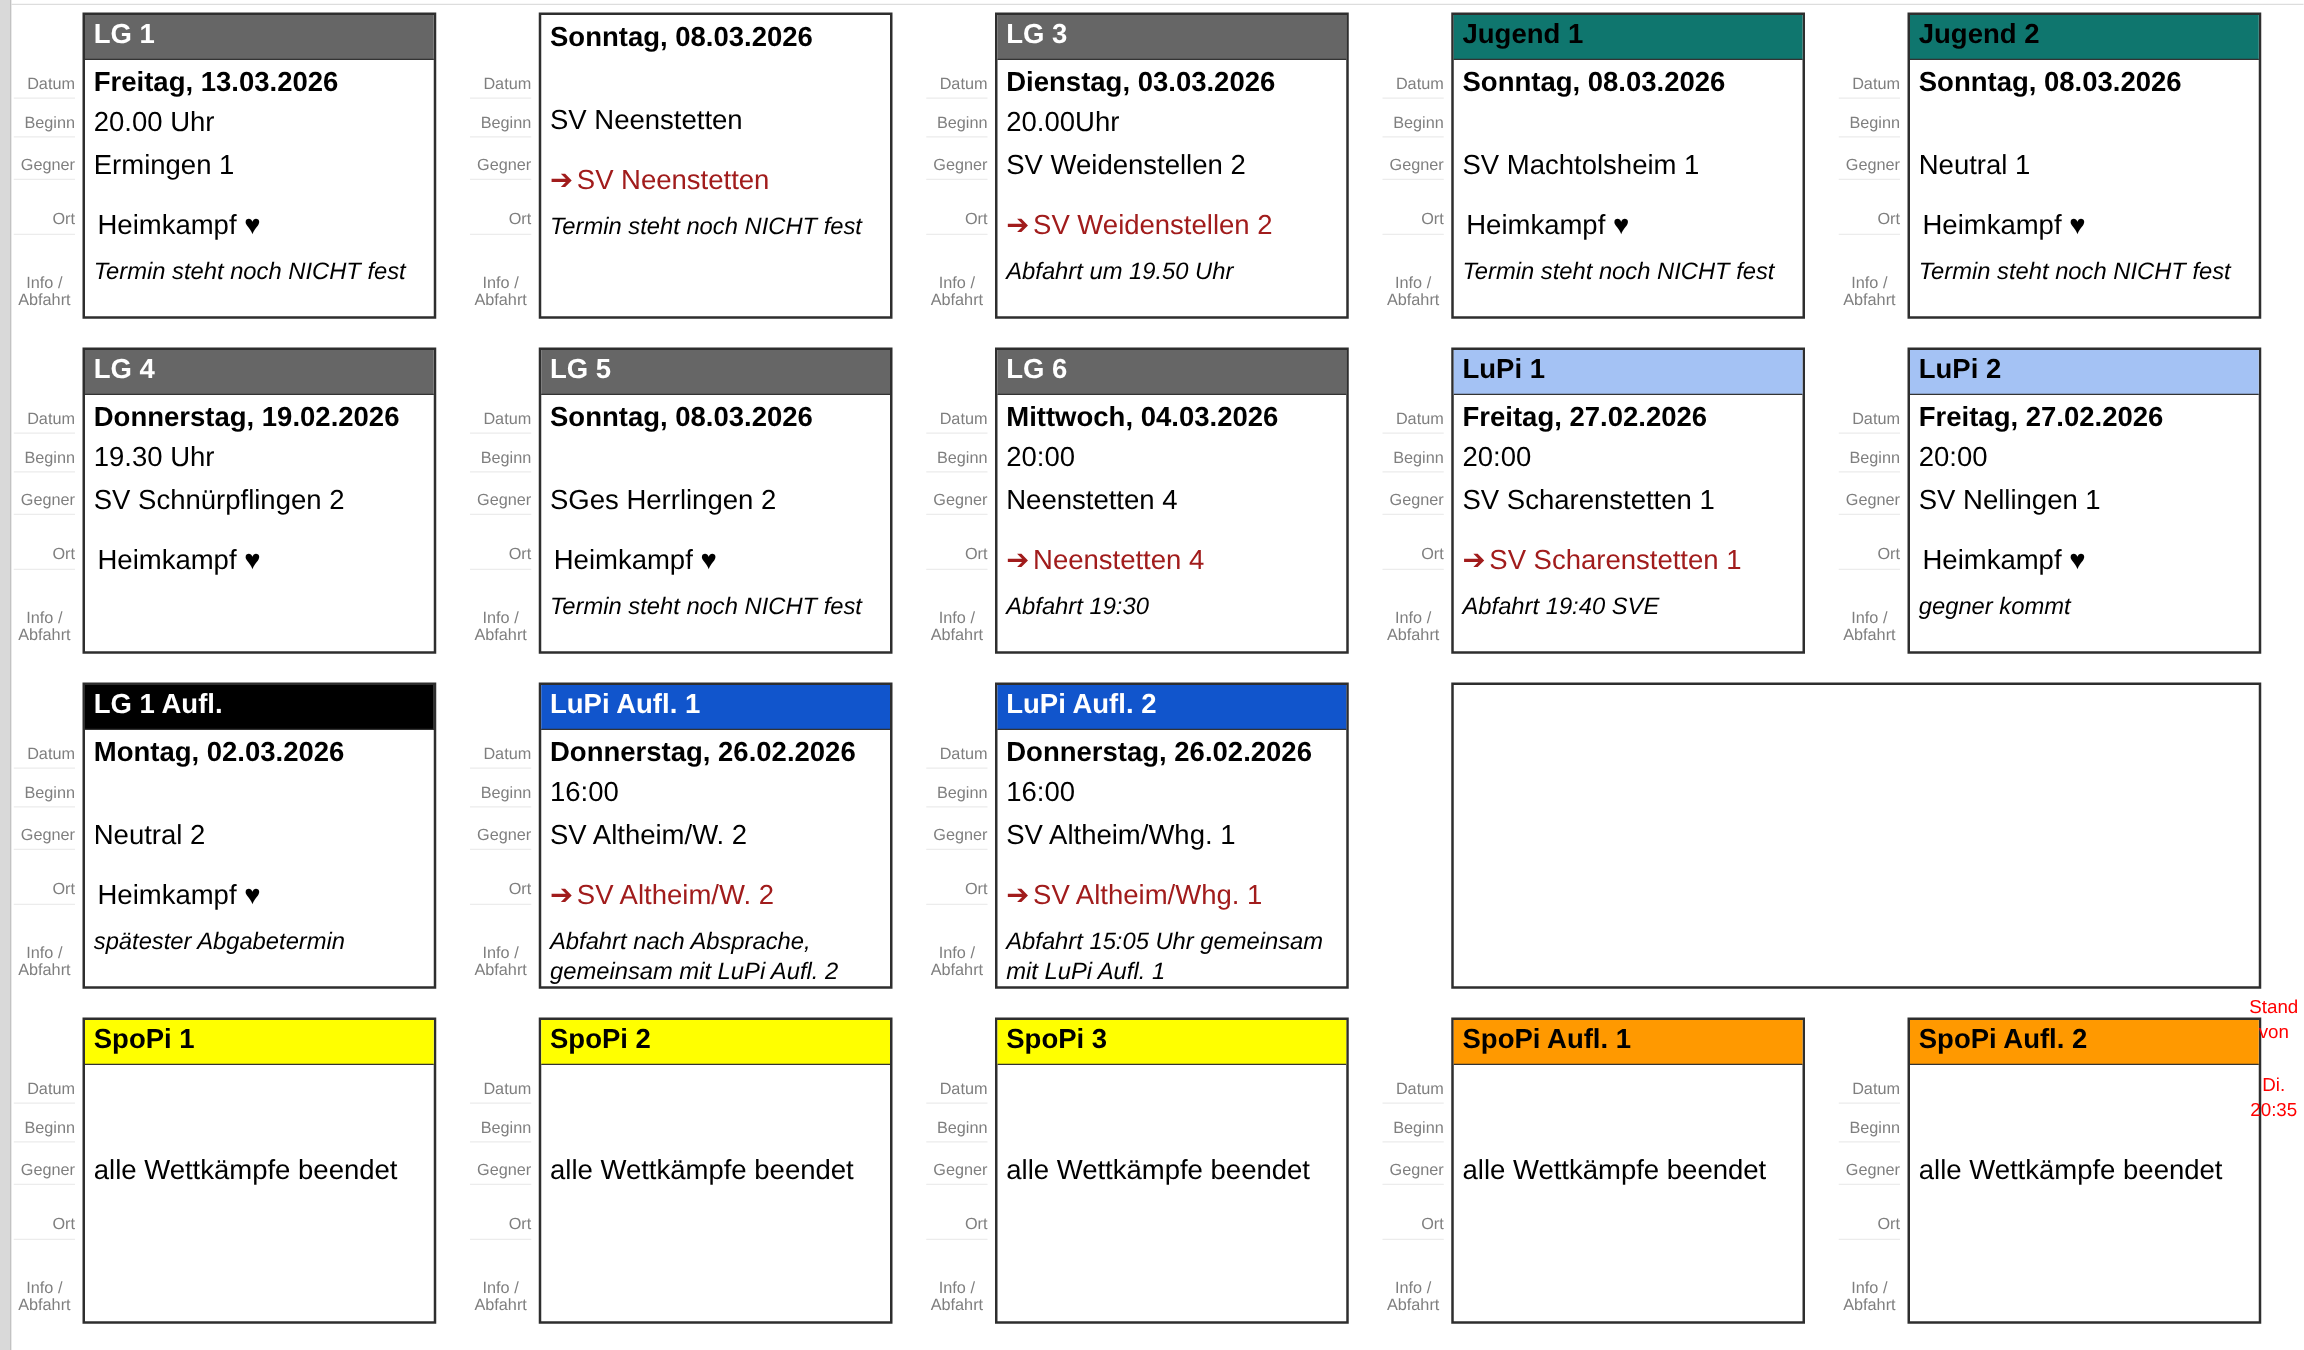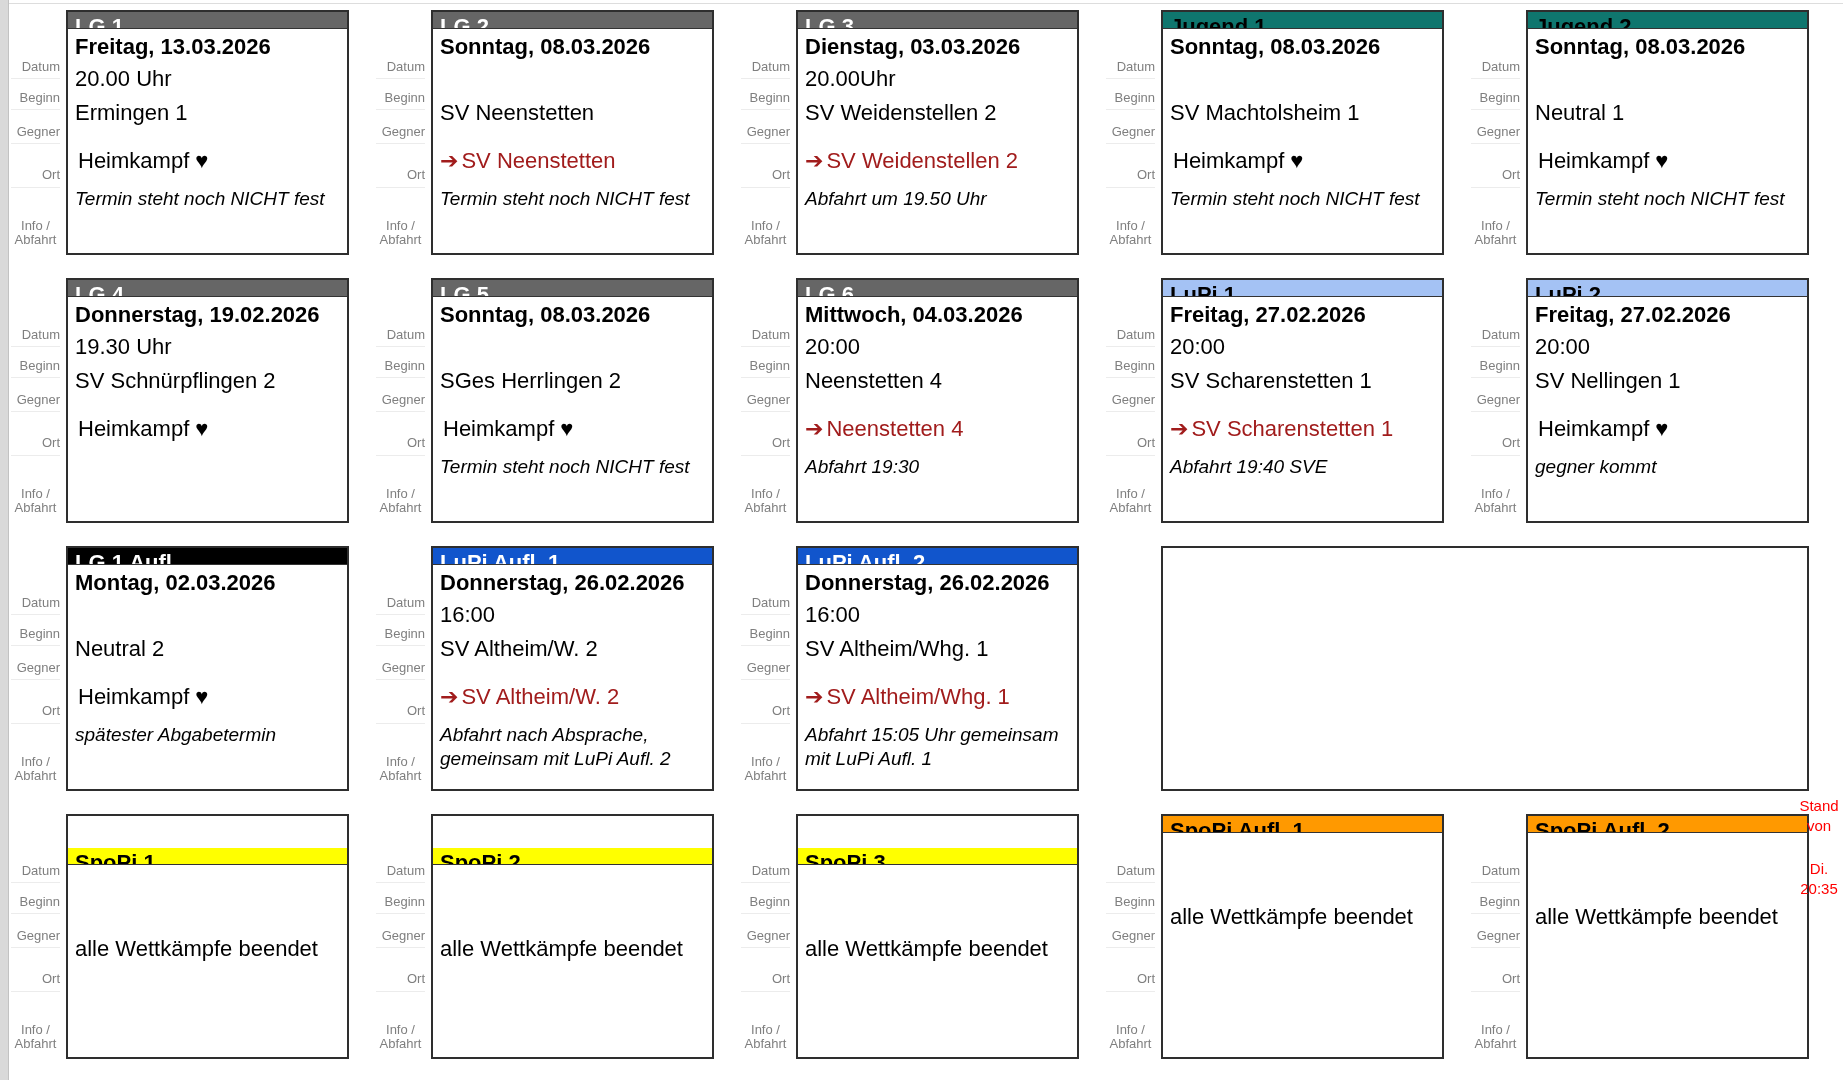--- a/index.html
+++ b/index.html
@@ -19,28 +19,28 @@
   .g{display:flex;justify-content:flex-end;align-items:flex-end;color:#7f7f7f;font-size:13px;
      line-height:1.12;text-align:right;box-sizing:border-box;}
   .g.sp{height:33px;}
   .g.l-datum{height:36px;padding-bottom:3px;border-bottom:1px solid #ececec;}
   .g.l-beginn{height:31px;padding-bottom:3px;border-bottom:1px solid #ececec;}
   .g.l-gegner{height:34px;padding-bottom:3px;border-bottom:1px solid #ececec;}
   .g.l-ort{height:44px;padding-bottom:4px;border-bottom:1px solid #ececec;}
   .g.l-info{height:65px;flex-direction:column;align-items:center;justify-content:flex-end;padding-bottom:5px;}
   .card{width:283px;flex:none;height:245px;border:2px solid #2e2e2e;background:#ffffff;box-sizing:border-box;}
   .card.empty-wide{width:648px;}
-  .head{height:17px;line-height:30px;padding-left:7px;font-weight:bold;font-size:22px;
+  .head{height:36px;line-height:30px;padding-left:7px;font-weight:bold;font-size:22px;
         border-bottom:1px solid #333;box-sizing:border-box;white-space:nowrap;overflow:hidden;}
   .h-gray{background:#666666;color:#ffffff;}
   .h-green{background:#0f766e;color:#000000;}
   .h-lightblue{background:#a4c2f4;color:#000000;}
   .h-blue{background:#1155cc;color:#ffffff;}
   .h-black{background:#000000;color:#ffffff;}
-  .h-yellow{background:#ffff00;color:#000000;margin-top:32px;}
+  .h-yellow{background:#ffff00;color:#000000;}
   .h-orange{background:#ff9900;color:#000000;}
   .r{padding-left:7px;font-size:22px;color:#000;display:flex;align-items:flex-end;box-sizing:border-box;white-space:nowrap;overflow:hidden;}
   .r.datum{height:36px;font-weight:bold;padding-bottom:5px;}
   .r.beginn{height:31px;padding-bottom:4px;}
   .r.gegner{height:34px;padding-bottom:4px;}
   .r.ort{height:44px;align-items:flex-end;padding-top:5px;}
   .r.info{height:65px;align-items:flex-start;padding-top:13px;font-style:italic;font-size:19px;
           line-height:1.25;white-space:pre-line;padding-right:4px;overflow:hidden;}
   .arrow{color:#a11c1c;margin-right:3px;}
   .ort-away{color:#a11c1c;}
@@ -89,21 +89,20 @@
         <div class="g l-datum">Datum</div>
         <div class="g l-beginn">Beginn</div>
         <div class="g l-gegner">Gegner</div>
         <div class="g l-ort">Ort</div>
         <div class="g l-info">
             <span>Info /</span>
             <span>Abfahrt</span>
           </div>
       </div>
       <div class="card">
-        <div class="head h-gray">LG 2</div>
         <div class="r datum">Sonntag, 08.03.2026</div>
         <div class="r beginn"></div>
         <div class="r gegner">SV Neenstetten</div>
         <div class="r ort">
             <span class="arrow">➔ </span>
             <span class="ort-away">SV Neenstetten</span>
           </div>
         <div class="r info">Termin steht noch NICHT fest</div>
       </div>
     </div>

